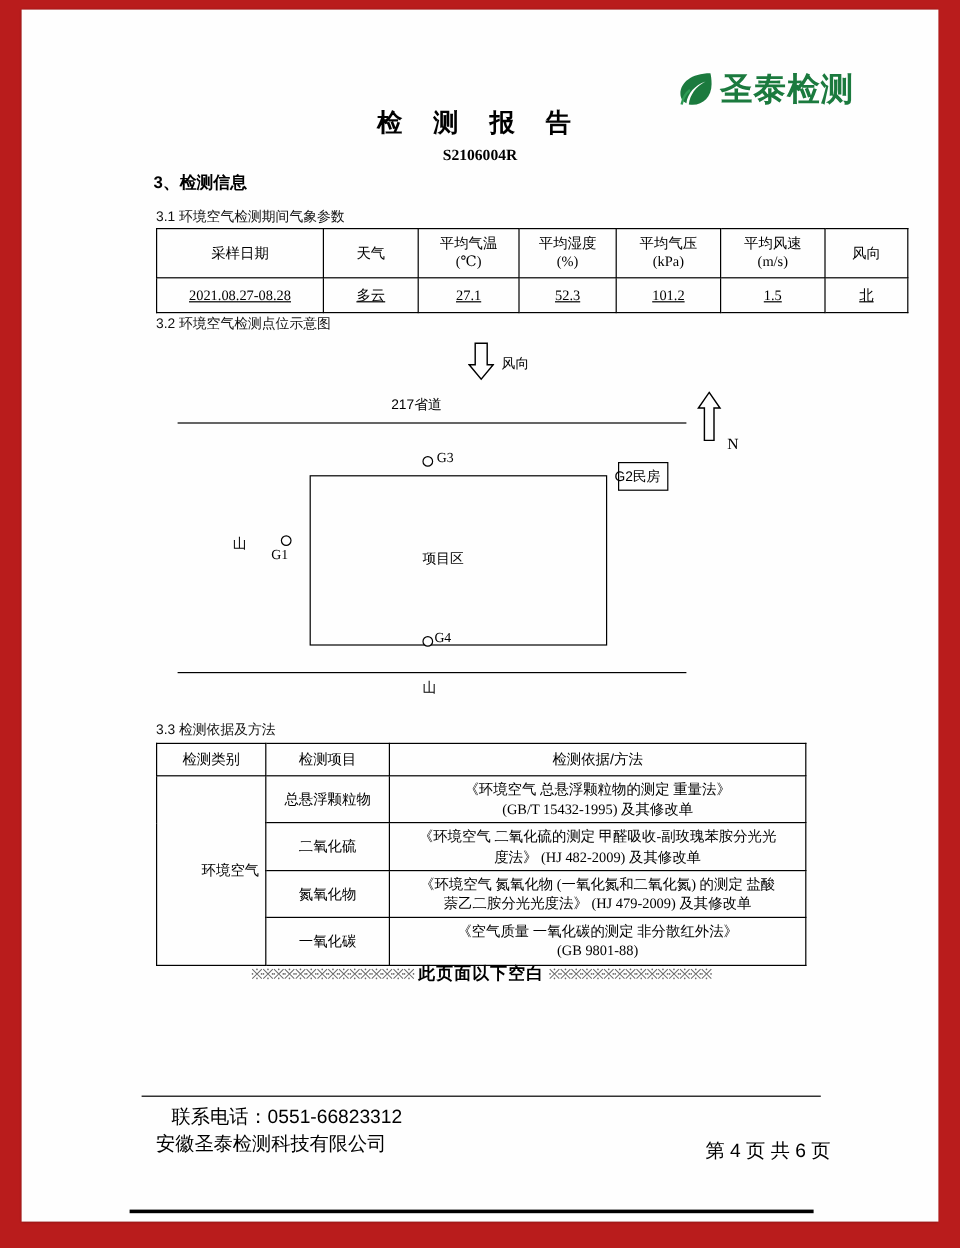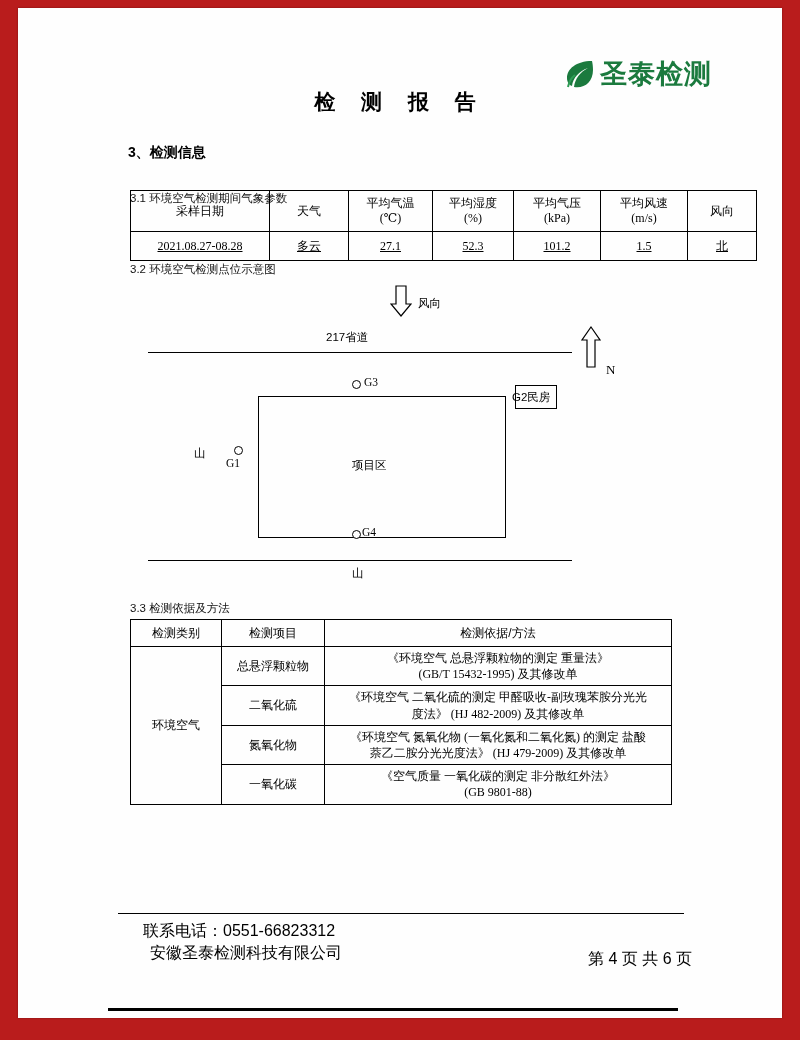--- a/index.html
+++ b/index.html
@@ -73,21 +73,21 @@
     font-size: 14px;
     font-weight: bold;
     font-family: "Liberation Sans", sans-serif;
   }
   .sub-title {
     position: absolute;
     font-size: 11.5px;
     font-family: "Liberation Sans", sans-serif;
     color: #111;
   }
-  #sub31 { left: 112px; top: 165px; margin-top: 18px; }
+  #sub31 { left: 112px; top: 165px; }
   #sub32 { left: 112px; top: 254px; }
   #sub33 { left: 112px; top: 593px; }
 
   
   table.grid {
     position: absolute;
     border-collapse: collapse;
     font-size: 12px;
   }
   table.grid td, table.grid th {
@@ -158,21 +158,21 @@
     padding: 3px 5px;
     line-height: 1.35;
     font-size: 12px;
   }
   #method-table td.head {
     font-family: "Liberation Sans", sans-serif;
     font-size: 12px;
     height: 20px;
   }
   #method-table td.cat {
-    text-align: center;
+    text-align: right;
     font-family: "Liberation Sans", sans-serif;
     width: 80px;
     margin-top: 34px;
   }
   #method-table td.item {
     text-align: center;
     font-family: "Liberation Sans", sans-serif;
     width: 92px;
   }
   #method-table td.basis {
@@ -204,21 +204,21 @@
     top: 905px;
     width: 566px;
     border-top: 1px solid #000;
   }
   .footer-txt {
     position: absolute;
     font-size: 16px;
     font-family: "Liberation Sans", sans-serif;
   }
   #f1 { left: 125px; top: 913px; }
-  #f2 { left: 112px; top: 935px; margin-left: 20px; }
+  #f2 { left: 112px; top: 935px; }
   #f3 { right: 90px; top: 941px; }
   .footer-bar {
     position: absolute;
     left: 90px;
     top: 1000px;
     width: 570px;
     height: 3px;
     background: #000;
   }
 </style>
@@ -230,20 +230,21 @@
 
     <div class="logo">
       <svg width="34" height="32" viewBox="0 0 34 32">
         <path d="M30 3 C14 3 5 11 5 20 C5 24 7 27 10 28 C11 20 17 13 26 10 C18 14 13 21 12 29 C22 31 31 24 31 12 C31 8 30.5 5 30 3 Z" fill="#1b7a3e"></path>
         <path d="M6 29 C7 24 9 20 13 17" stroke="#2f9c55" stroke-width="2" fill="none"></path>
       </svg>
       <span class="logo-text">圣泰检测</span>
     </div>
 
     <div class="report-title">检 测 报 告</div>
+    <div class="report-no">S2106004R</div>
 
     <div class="sec-title">3、检测信息</div>
     <div class="sub-title" id="sub31">3.1 环境空气检测期间气象参数</div>
     <div class="sub-title" id="sub32">3.2 环境空气检测点位示意图</div>
     <div class="sub-title" id="sub33">3.3 检测依据及方法</div>
 
     <table class="grid" id="weather-table">
       <tbody>
           <tr>
         <td class="hdr cn" style="width:130px">
@@ -351,20 +352,25 @@
       <tr>
         <td class="item">一氧化碳</td>
         <td class="basis">
           <span>《空气质量 一氧化碳的测定 非分散红外法》</span><br>
           <span>(GB 9801-88)</span>
         </td>
       </tr>
     </tbody>
       </table>
 
+    <div class="blank-line">
+      <span class="dec">※※※※※※※※※※※※※※※</span>
+      <b>此页面以下空白</b>
+      <span class="dec">※※※※※※※※※※※※※※※</span>
+    </div>
 
     <div class="footer-rule"></div>
     <div class="footer-txt" id="f1">联系电话：0551-66823312</div>
     <div class="footer-txt" id="f2">安徽圣泰检测科技有限公司</div>
     <div class="footer-txt" id="f3">第 4 页 共 6 页</div>
     <div class="footer-bar"></div>
   </div>
 </div>
 
 </body></html>

